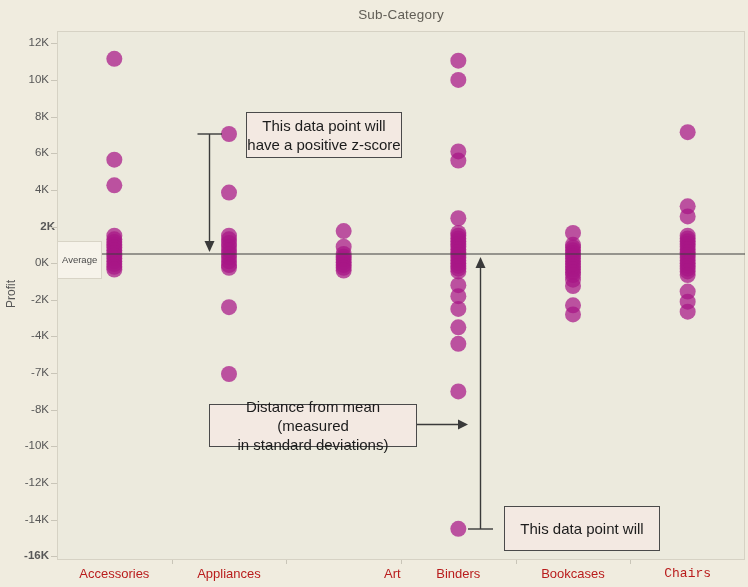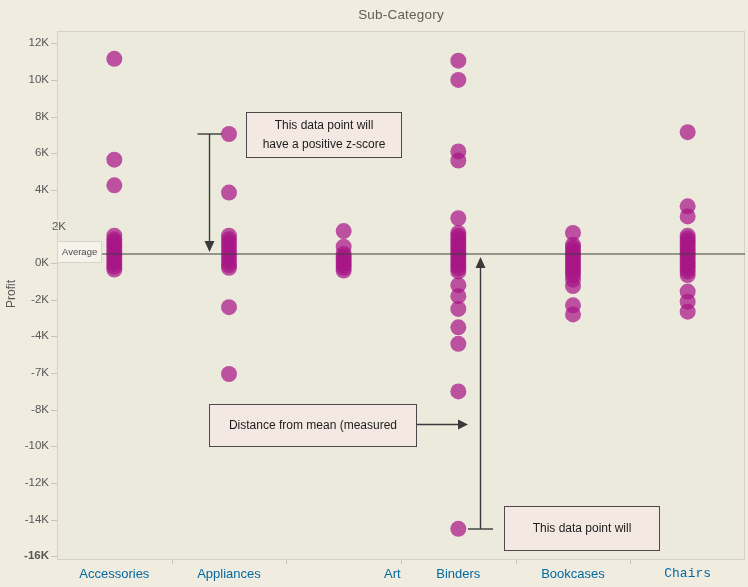--- a/index.html
+++ b/index.html
@@ -6,31 +6,31 @@
   body{font-family:"Liberation Sans", sans-serif; background:#f0ecdf;}
   #canvas{position:relative;width:748px;height:587px;background:var(--bg,#f0ecdf);overflow:hidden;}
   #chart-title{position:absolute;left:57px;top:7px;width:688px;text-align:center;
     font-size:13.5px;color:#605d55;letter-spacing:.2px;}
   #plot-area{position:absolute;left:57px;top:31px;width:688px;height:529px;
     background:var(--plotbg,#eceadd);border:1px solid var(--border,#d6d2c4);box-sizing:border-box;}
   #marks-svg{position:absolute;left:0;top:0;pointer-events:none;}
   #marks-svg circle{pointer-events:auto;}
   .ytick{position:absolute;width:40px;text-align:right;font-size:11.5px;color:#575757;}
   .ytickmark{position:absolute;width:6px;height:1px;background:#c9c5b8;}
-  .xlabel{position:absolute;width:114px;text-align:center;font-size:13px;color:#0369a1;top:566px;}
+  .xlabel{position:absolute;width:114px;text-align:center;font-size:13px;color:#b91c1c;top:566px;}
   .xtickmark{position:absolute;width:1px;height:4px;background:#c9c5b8;top:560px;}
   #y-axis-title{position:absolute;left:-9px;top:287px;width:40px;text-align:center;
     font-size:12px;color:#575757;transform:rotate(-90deg);}
   .annotation{position:absolute;background:var(--annbg,#f3e9e2);border:1px solid var(--annbd,#4a4a4a);
     box-sizing:border-box;display:flex;flex-direction:column;justify-content:center;align-items:center;
-    font-size:12px;color:#1c1c1c;line-height:19px;text-align:center;}
+    font-size:15px;color:#1c1c1c;line-height:19px;text-align:center;}
   #annotation-positive{left:246px;top:112px;width:156px;height:46px;}
   #annotation-distance{left:209px;top:404px;width:208px;height:43px;}
   #annotation-negative{left:504px;top:506px;width:156px;height:45px;}
-  #average-label{position:absolute;left:57px;top:241px;padding:4px 4px;font-size:9.5px;line-height:12px;
+  #average-label{position:absolute;left:57px;top:241px;padding:12px 4px;font-size:9.5px;line-height:12px;
     color:#4a4a4a;background:#f6f3ea;border:1px solid #d8d4c6;}
 </style>
 </head>
 <body>
 
 <div id="canvas" style="--bg: #f0ecdf; --plotbg: #eceadd; --border: #d6d2c4; --annbg: #f3e9e2; --annbd: #4a4a4a;">
   <div id="chart-title">Sub-Category</div>
   <div id="plot-area"></div>
   <div id="y-axis-title">Profit</div>
 
@@ -151,35 +151,36 @@
     </svg>
 
   <div id="average-label">Average</div>
 
   <div id="annotation-positive" class="annotation">
     <span>This data point will</span>
     <span>have a positive z-score</span>
   </div>
   <div id="annotation-distance" class="annotation">
     <span>Distance from mean (measured</span>
+    <span>in standard deviations)</span>
   </div>
   <div id="annotation-negative" class="annotation">
     <span>This data point will</span>
   </div>
 <div class="ytick" style="left: 9px; top: 36.2768px;">12K</div>
     <div class="ytickmark" style="left: 51px; top: 43.2768px;"></div>
     <div class="ytick" style="left: 9px; top: 72.9238px;">10K</div>
     <div class="ytickmark" style="left: 51px; top: 79.9238px;"></div>
     <div class="ytick" style="left: 9px; top: 109.571px;">8K</div>
     <div class="ytickmark" style="left: 51px; top: 116.571px;"></div>
     <div class="ytick" style="left: 9px; top: 146.218px;">6K</div>
     <div class="ytickmark" style="left: 51px; top: 153.218px;"></div>
     <div class="ytick" style="left: 9px; top: 182.865px;">4K</div>
     <div class="ytickmark" style="left: 51px; top: 189.865px;"></div>
-    <div class="ytick" style="left: 26px; top: 219.512px;">2K</div>
+    <div class="ytick" style="left: 15px; top: 219.512px; font-weight: bold;">2K</div>
     <div class="ytickmark" style="left: 51px; top: 226.512px;"></div>
     <div class="ytick" style="left: 9px; top: 256.159px;">0K</div>
     <div class="ytickmark" style="left: 51px; top: 263.159px;"></div>
     <div class="ytick" style="left: 9px; top: 292.806px;">-2K</div>
     <div class="ytickmark" style="left: 51px; top: 299.806px;"></div>
     <div class="ytick" style="left: 9px; top: 329.453px;">-4K</div>
     <div class="ytickmark" style="left: 51px; top: 336.453px;"></div>
     <div class="ytick" style="left: 9px; top: 366.1px;">-7K</div>
     <div class="ytickmark" style="left: 51px; top: 373.1px;"></div>
     <div class="ytick" style="left: 9px; top: 402.747px;">-8K</div>

